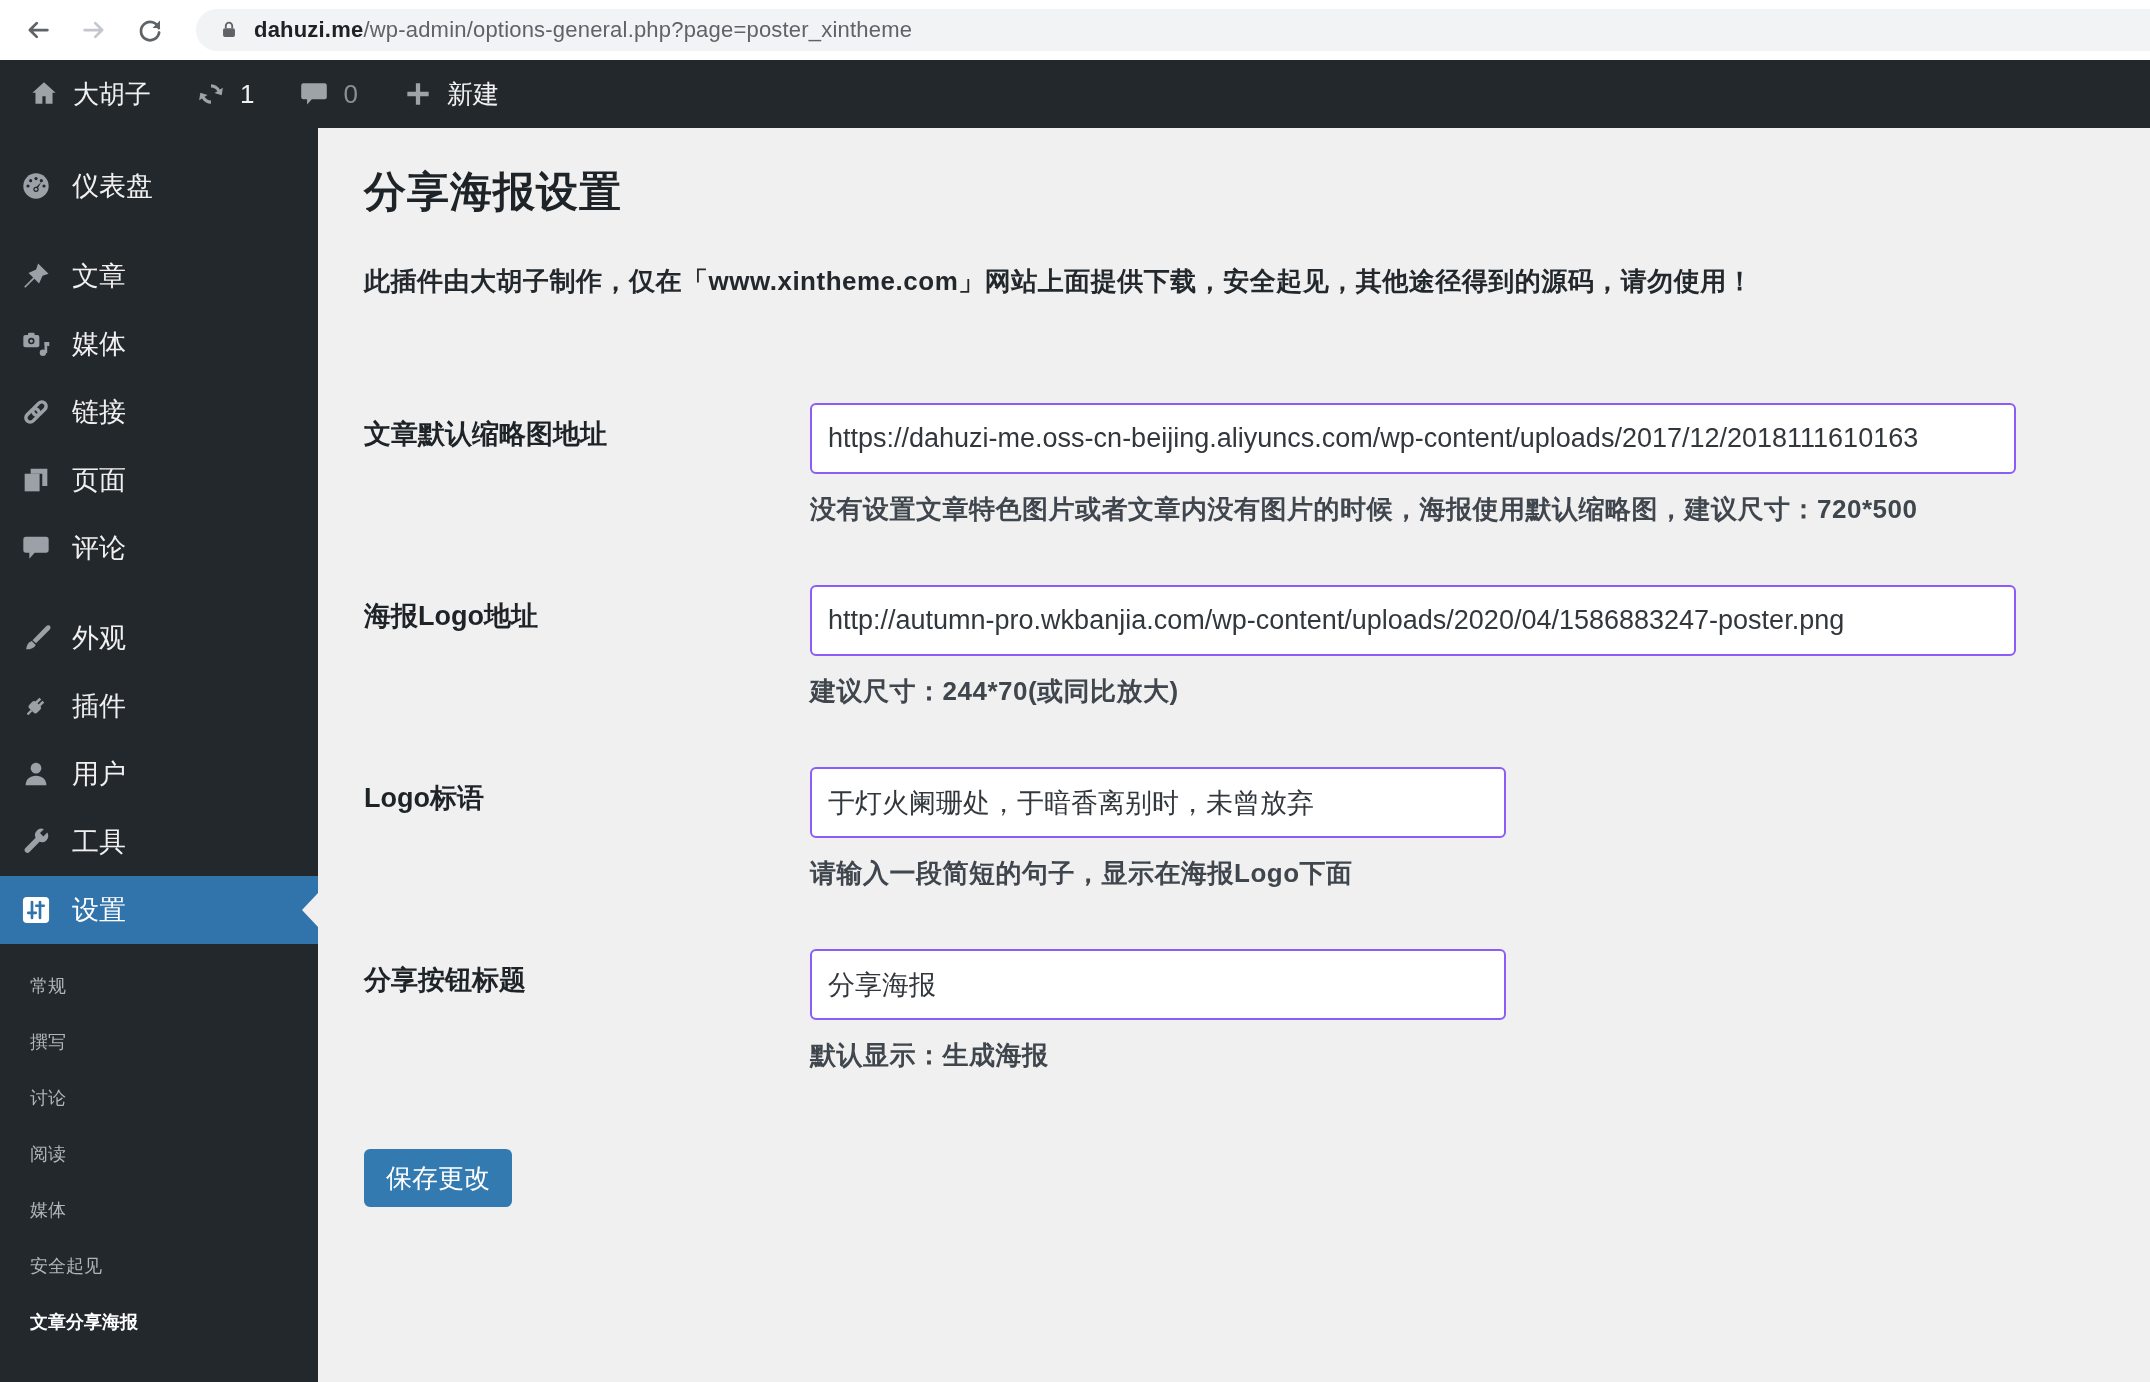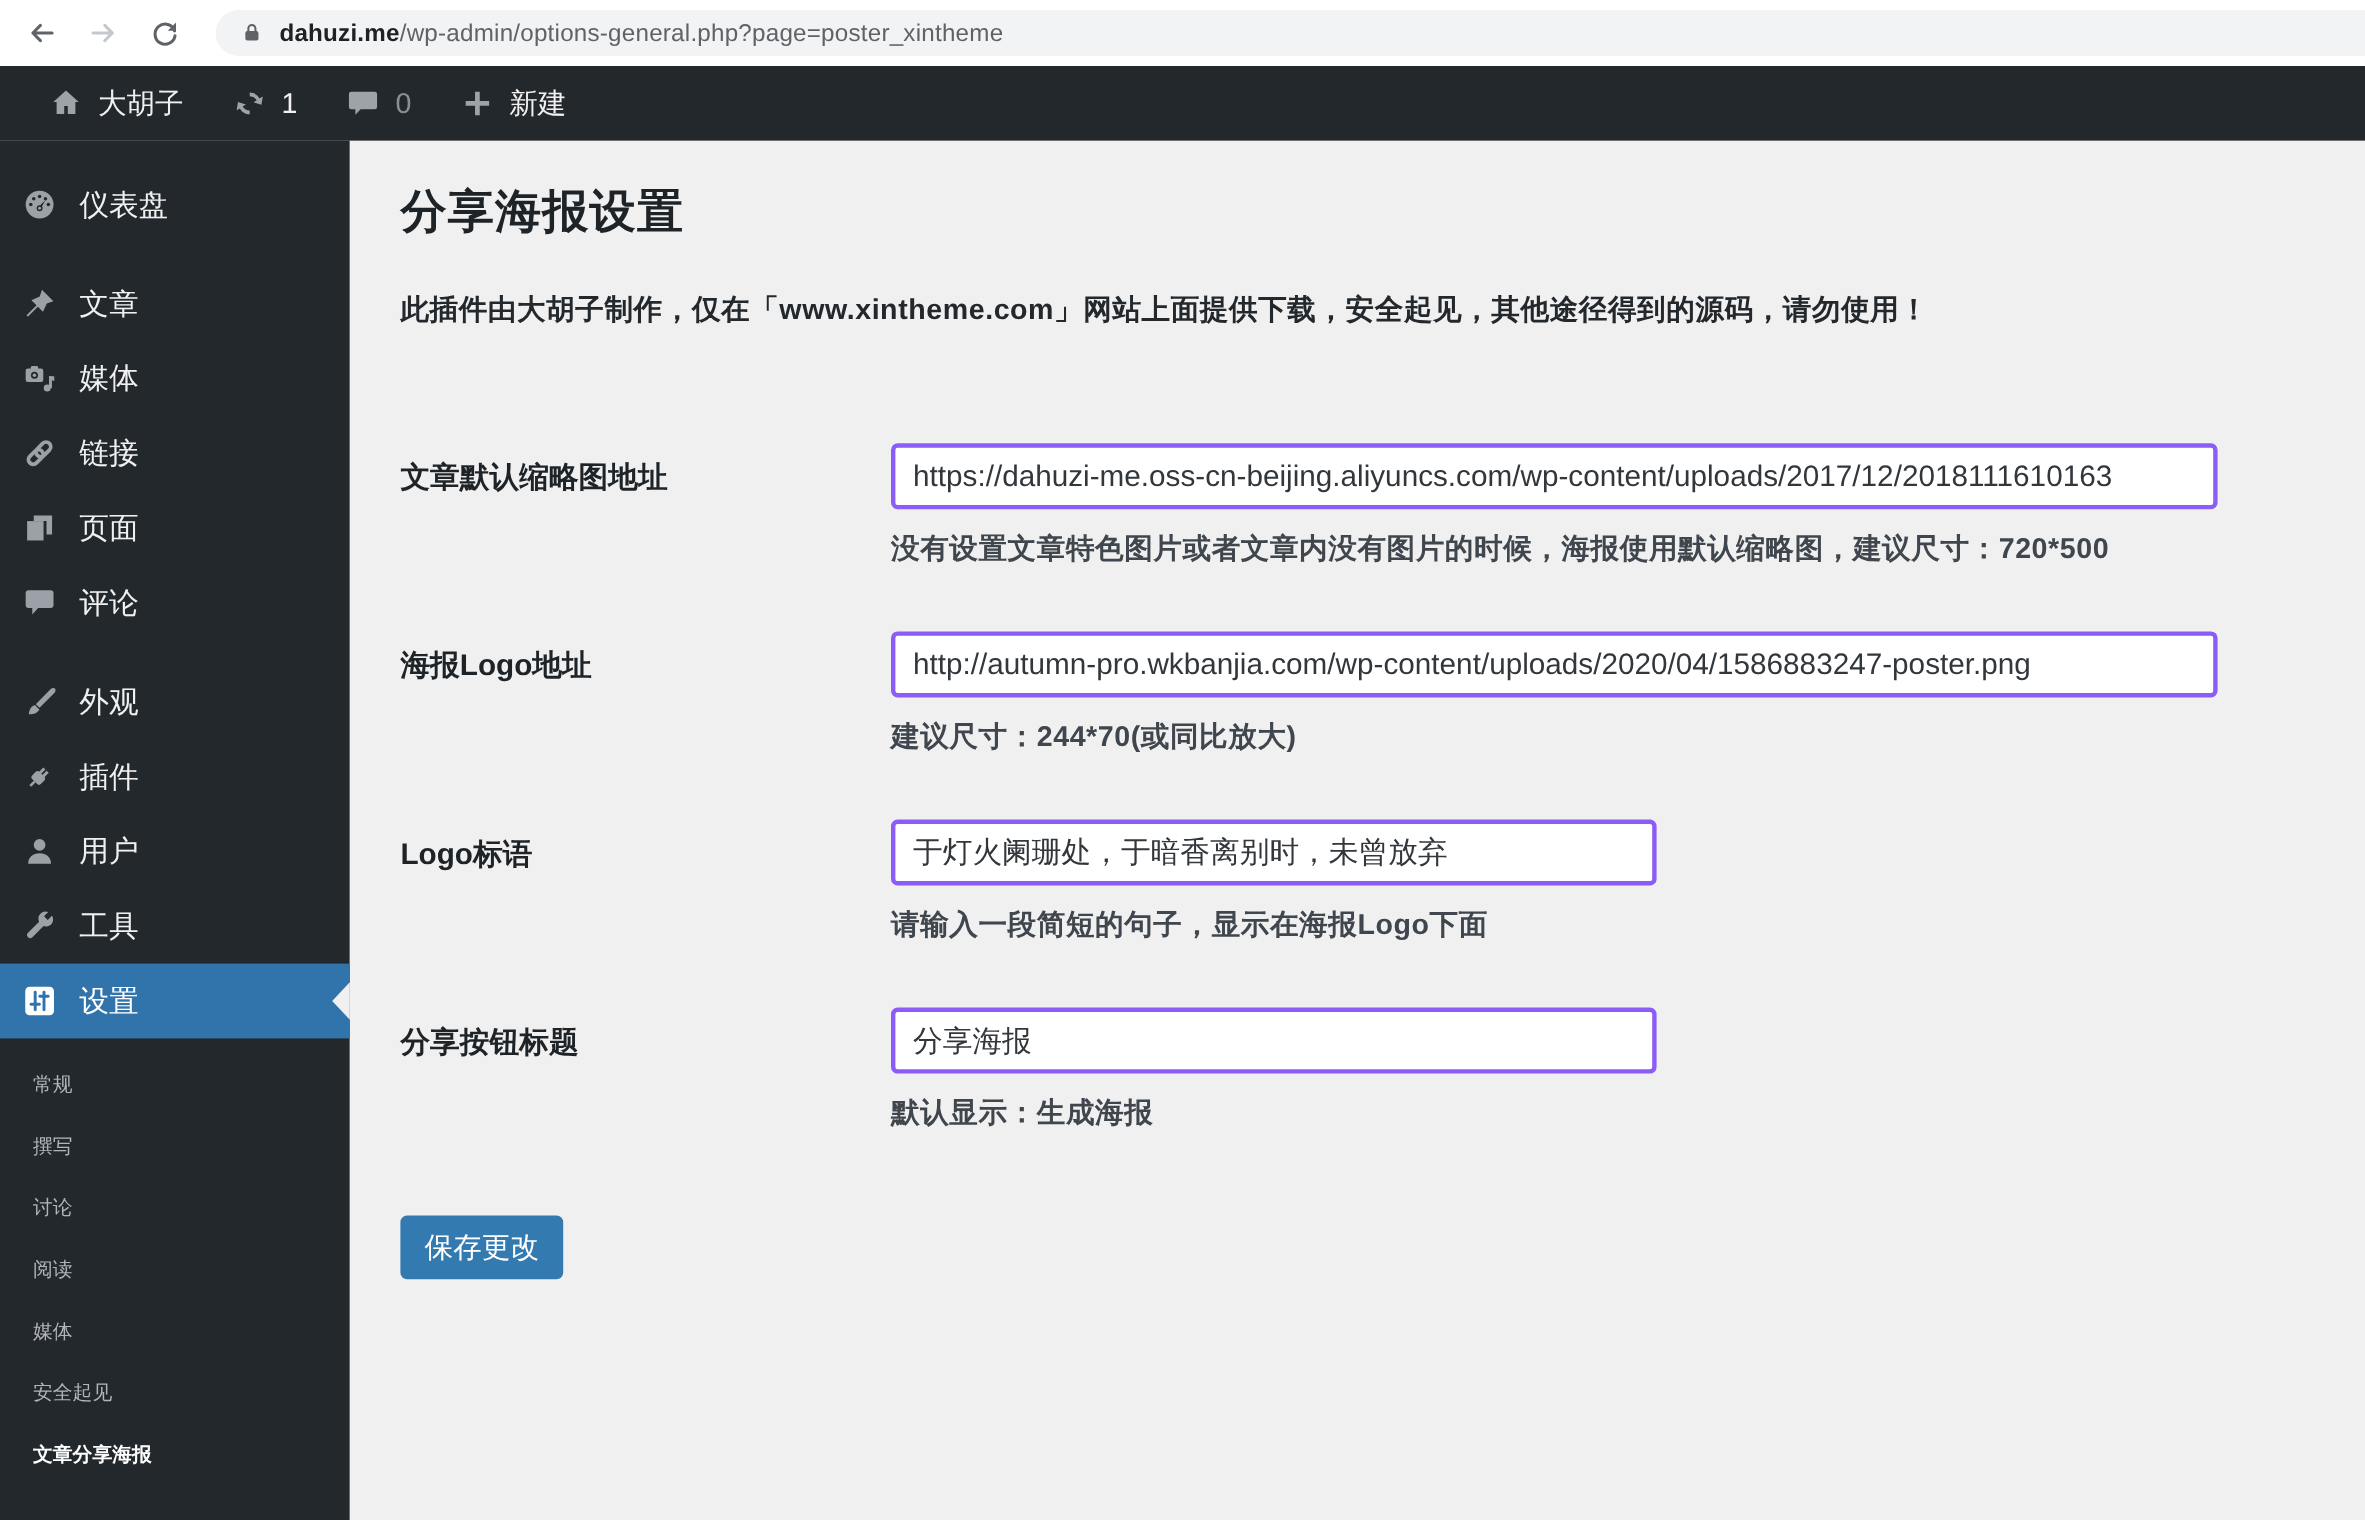--- a/index.html
+++ b/index.html
@@ -14,21 +14,21 @@
   .nav-btn svg { width:30px; height:30px; }
   .url-bar { flex:1; height:42px; margin:0 0 0 26px; background:#f1f3f4; border-radius:21px 0 0 21px; display:flex; align-items:center; padding-left:22px; }
   .url-bar .lock svg { width:22px; height:22px; display:block; }
   .url-text { margin-left:14px; font-size:22px; letter-spacing:.2px; white-space:nowrap; }
   .url-text .domain { color:#202124;font-weight:bold; }
   .url-text .path { color:#5f6368; }
 
   
   .admin-bar { height:68px; background:#23282d; display:flex; align-items:center; color:#eee; }
   .ab-item { display:flex; align-items:center; gap:13px; padding:0 22px; height:100%; cursor:pointer; }
-  .ab-item:first-child { padding-left:44px; }
+  .ab-item:first-child { padding-left:28px; }
   .ab-item svg { width:32px; height:32px; display:block; }
   .ab-label { font-size:26px; color:#f0f0f1; }
   .ab-count { font-size:26px; color:#f0f0f1; }
   .ab-count.dim { color:#8a8f94; }
 
   
   .frame { display:flex; height:1254px; }
 
   
   .sidebar { width:318px; background:#23282d; flex:0 0 318px; padding-top:24px; }
@@ -47,21 +47,21 @@
 
   
   .content { flex:1; background:#f0f0f1; padding:0 40px 0 46px; overflow:hidden; }
   .page-title { margin-top:36px; font-size:42px; font-weight:600; color:#1d2327; letter-spacing:1px; }
   .notice { margin-top:44px; font-size:26px; font-weight:700; color:#23282d; letter-spacing:.5px; }
 
   .form-row { display:flex; margin-top:58px; }
   .form-row.first { margin-top:104px; }
   .row-label { width:446px; flex:0 0 446px; padding-top:13px; font-size:27px; font-weight:700; color:#1d2327; }
   .row-field { flex:1; }
-  .text-input { display:block; height:60px; border:4px solid #8b5cf6; border-radius:6px; background:#fff;
+  .text-input { display:block; height:71px; border:2px solid #8b5cf6; border-radius:6px; background:#fff;
       font-family:"Liberation Sans","DejaVu Sans",sans-serif; font-size:27px; color:#32373c; padding:0 16px; outline:none; }
   .text-input.wide { width:1206px; }
   .text-input.short { width:696px; }
   .help { margin-top:18px; font-size:26px; font-weight:600; color:#40464d; letter-spacing:.5px; }
 
   .save-btn { margin-top:76px; height:58px; padding:0 22px; background:#337ab1; color:#fff; border:none;
       border-radius:6px; font-family:"Liberation Sans","DejaVu Sans",sans-serif; font-size:26px; cursor:pointer; }
 </style>
 </head>
 <body>

